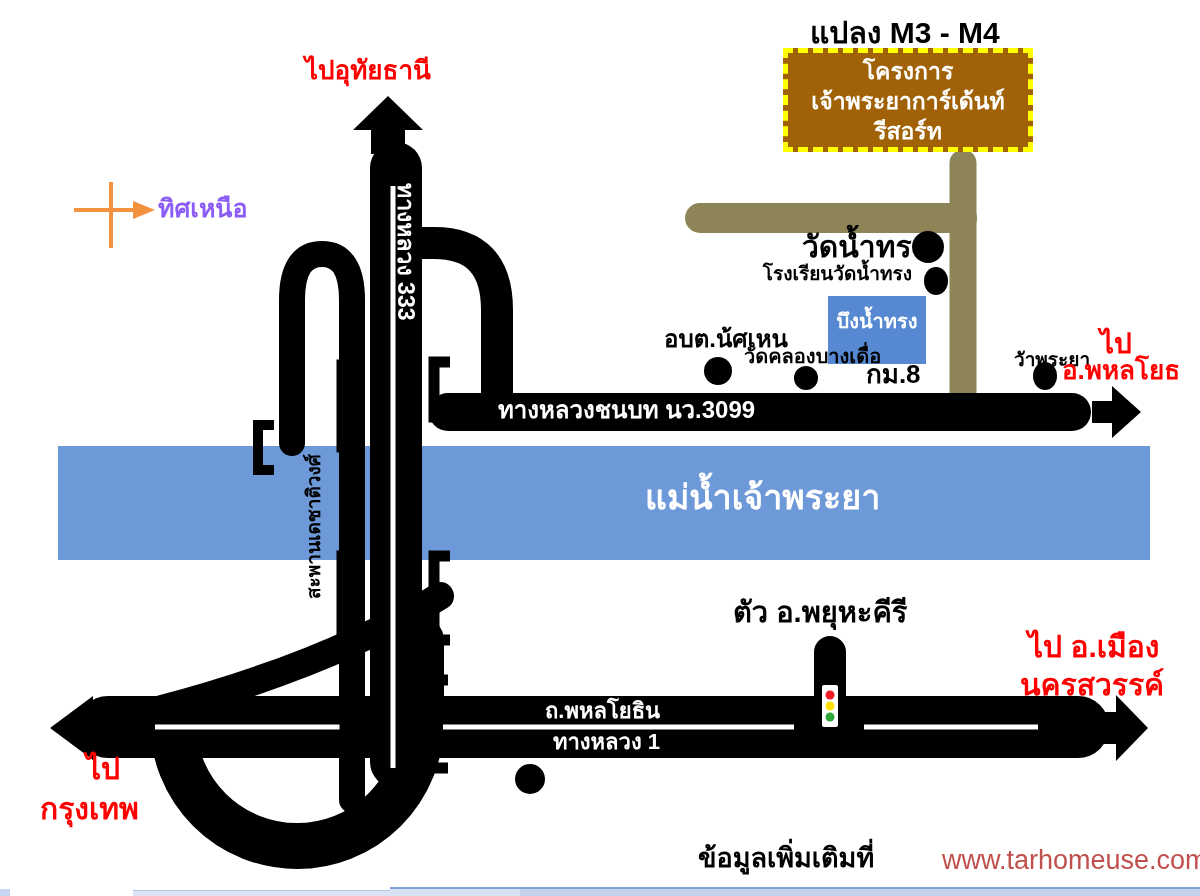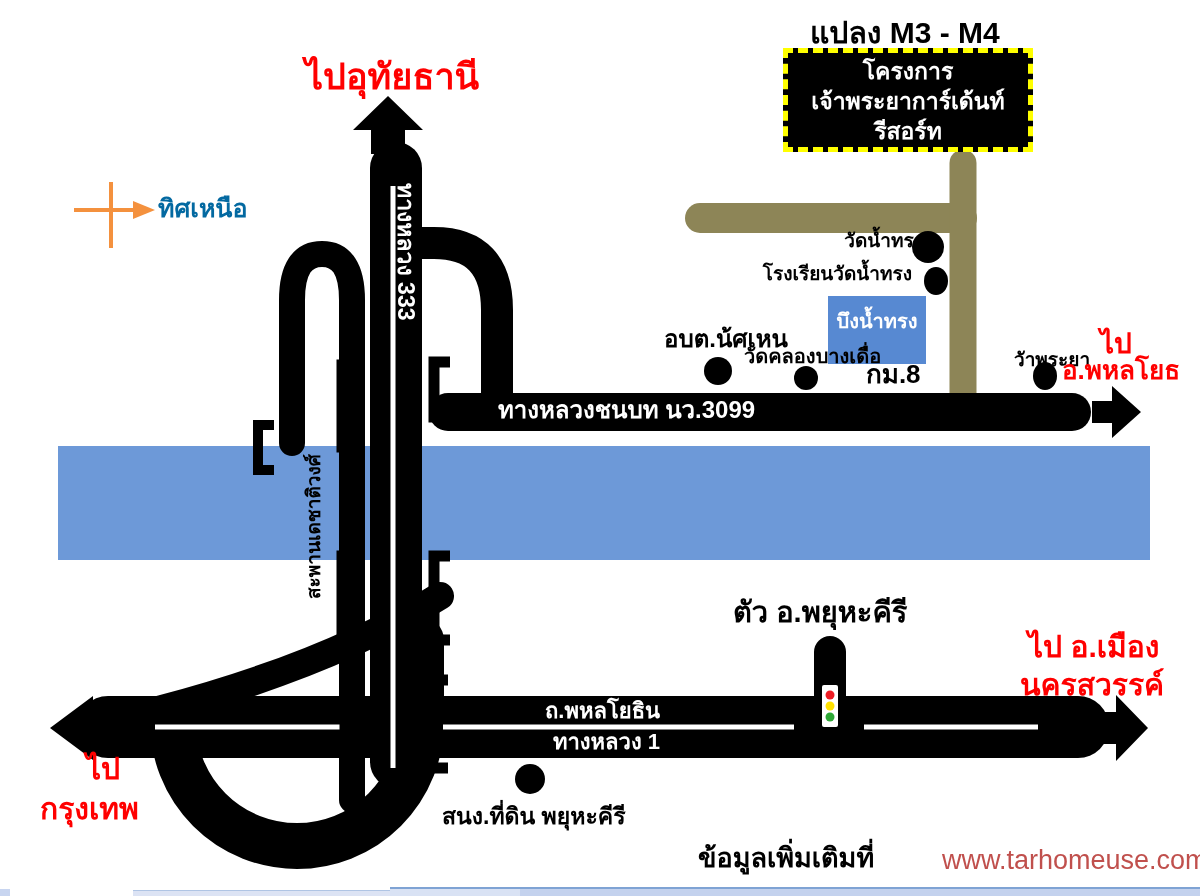--- a/index.html
+++ b/index.html
@@ -5,26 +5,26 @@
   html,body{margin:0;padding:0;background:#fff;}
   .stage{
     position:relative;width:1200px;height:896px;background:#ffffff;overflow:hidden;
     font-family:Liberation Sans, sans-serif;
   }
   .stage svg{position:absolute;left:0;top:0;}
   .lbl{position:absolute;white-space:nowrap;line-height:1.15;}
   .b{font-weight:bold;}
   .red{color:#FF0000;}
   .white{color:#ffffff;}
-  .orange{color:#0369a1;}
+  .orange{color:#8b5cf6;}
   .rot-cw{transform:rotate(90deg);transform-origin:0 0;}
   .rot-ccw{transform:rotate(-90deg);transform-origin:0 0;}
   .project-box{
     position:absolute;left:783px;top:48px;width:250px;height:104px;box-sizing:border-box;
-    background:#000000;border:5px dashed #FFFF00;color:#fff;text-align:center;
+    background:#a16207;border:5px dashed #FFFF00;color:#fff;text-align:center;
     font-weight:bold;font-size:23px;line-height:30px;padding-top:3px;
   }
   .lake-box{
     position:absolute;left:828px;top:296px;width:98px;height:68px;background:#5789D2;
     color:#fff;font-weight:bold;font-size:20px;text-align:center;line-height:51px;
   }
   .bar{position:absolute;}
 </style>
 </head>
 <body>
@@ -84,55 +84,55 @@
   </svg>
 
   <div class="lbl b" style="left:810px;top:16px;font-size:30px;">แปลง M3 - M4</div>
 
   <div class="project-box">
     <div>โครงการ</div>
     <div>เจ้าพระยาการ์เด้นท์</div>
     <div>รีสอร์ท</div>
   </div>
 
-  <div class="lbl b red" style="left:305px;top:56px;font-size:36px;">ไปอุทัยธานี</div>
+  <div class="lbl b red" style="left:305px;top:56px;font-size:26px;">ไปอุทัยธานี</div>
   <div class="lbl b orange" style="left:158px;top:194px;font-size:25px;">ทิศเหนือ</div>
 
   <div class="lbl b white rot-cw" style="left:419px;top:183px;font-size:23px;">ทางหลวง 333</div>
 
-  <div class="lbl b" style="left:778px;top:230px;width:145px;text-align:right;font-size:19px;">วัดน้ำทรง</div>
+  <div class="lbl b" style="left:802px;top:230px;width:145px;font-size:30px;">วัดน้ำทรง</div>
   <div class="lbl b" style="left:690px;top:263px;width:222px;text-align:right;font-size:19px;">โรงเรียนวัดน้ำทรง</div>
 
   <div class="lake-box">บึงน้ำทรง</div>
 
   <div class="lbl b" style="left:664px;top:325px;font-size:24px;">อบต.น้ศเหน</div>
   <div class="lbl b" style="left:744px;top:345px;font-size:20px;">วัดคลองบางเดื่อ</div>
   <div class="lbl b" style="left:866px;top:360px;font-size:26px;">กม.8</div>
   <div class="lbl b" style="left:1014px;top:349px;font-size:19px;">วัาพระยา</div>
 
   <div class="lbl b red" style="left:1100px;top:328px;font-size:28px;">ไป</div>
   <div class="lbl b red" style="left:1062px;top:356px;font-size:26px;">อ.พหลโยธ</div>
 
   <div class="lbl b white" style="left:498px;top:396px;font-size:24px;">ทางหลวงชนบท นว.3099</div>
 
+  <div class="lbl b white" style="left:645px;top:478px;font-size:34px;">แม่น้ำเจ้าพระยา</div>
 
   <div class="lbl b rot-ccw" style="left:303px;top:599px;font-size:19px;">สะพานเดชาติวงศ์</div>
 
   <div class="lbl b" style="left:733px;top:596px;font-size:29px;">ตัว อ.พยุหะคีรี</div>
 
   <div class="lbl b red" style="left:1020px;top:668px;font-size:30px;">นครสวรรค์</div>
   <div class="lbl b red" style="left:1028px;top:630px;font-size:30px;">ไป อ.เมือง</div>
 
   <div class="lbl b white" style="left:545px;top:698px;font-size:22px;">ถ.พหลโยธิน</div>
   <div class="lbl b white" style="left:553px;top:729px;font-size:22px;">ทางหลวง 1</div>
 
   <div class="lbl b red" style="left:86px;top:752px;font-size:30px;">ไป</div>
   <div class="lbl b red" style="left:40px;top:792px;font-size:30px;">กรุงเทพ</div>
 
-  <div class="lbl b" style="left:442px;top:803px;font-size:23px;">สนง.ที่ดิน พยุหะคีรี</div>
 
   <div class="lbl b" style="left:698px;top:843px;font-size:27px;">ข้อมูลเพิ่มเติมที่</div>
   <div class="lbl" style="left:942px;top:845px;font-size:27px;color:#C0504D;">www.tarhomeuse.com</div>
 
   <div class="bar" style="left:0;top:889px;width:10px;height:7px;background:#C8D5F0;"></div>
   <div class="bar" style="left:133px;top:890px;width:1067px;height:6px;background:#DCE3F4;border-top:1px solid #AFC4E4;"></div>
   <div class="bar" style="left:390px;top:887px;width:810px;height:9px;background:#C4D2EE;border-top:2px solid #7FA3D4;"></div>
   <div class="bar" style="left:390px;top:889px;width:130px;height:7px;background:#D9E2F4;"></div>
 </div>
 

